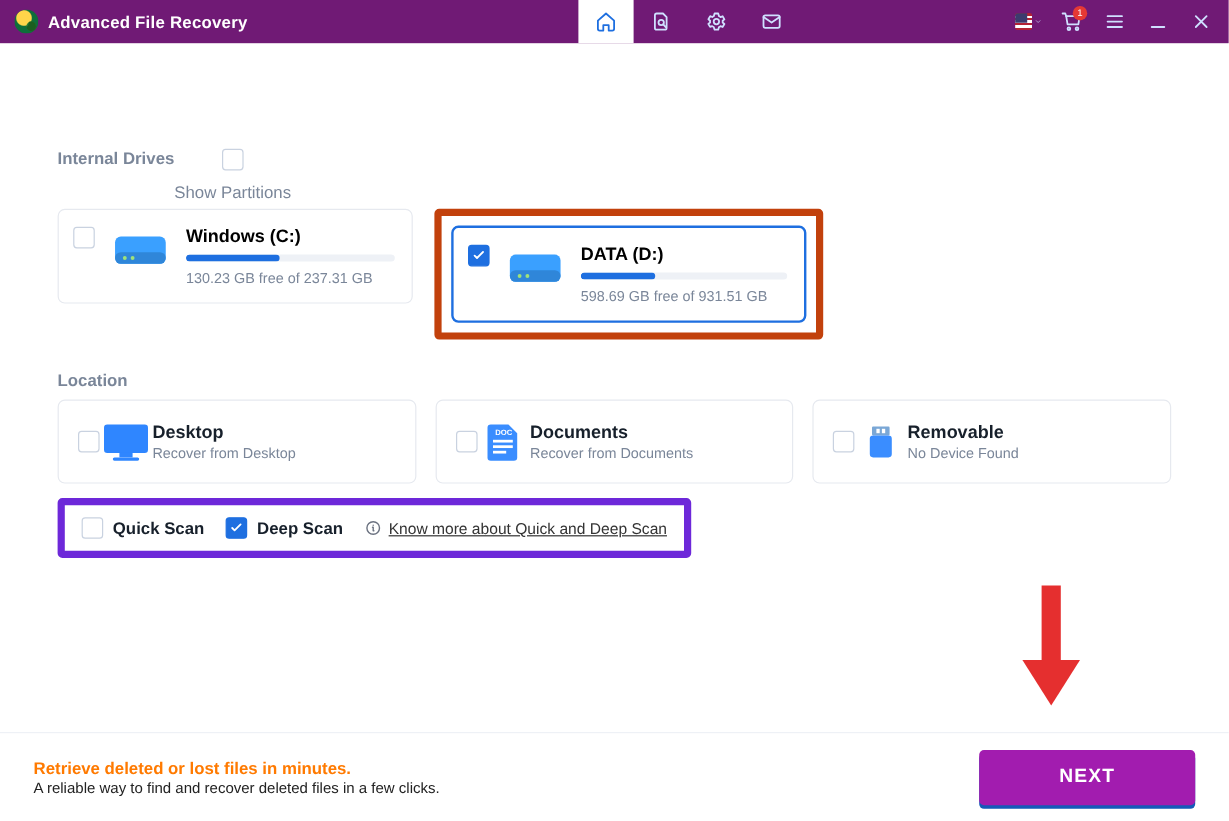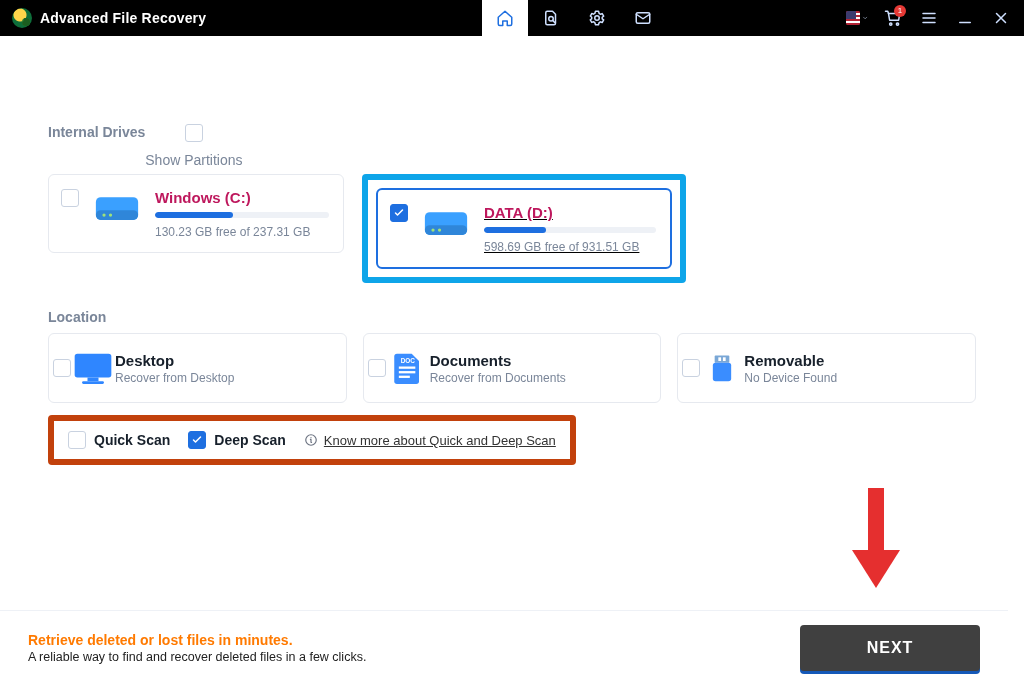--- a/index.html
+++ b/index.html
@@ -1,19 +1,19 @@
 <!DOCTYPE html>
 <html><head>
 <meta charset="utf-8">
 <style>
   * { box-sizing: border-box; margin: 0; padding: 0; font-family: "Segoe UI", Arial, sans-serif; }
   body { width: 1024px; height: 684px; background: #fff; overflow: hidden; position: relative; }
 
   
-  .header { height: 36px; background: #000000; display: flex; align-items: center; color: #fff; }
+  .header { height: 36px; background: #701a75; display: flex; align-items: center; color: #fff; }
   .header-left { display: flex; align-items: center; gap: 8px; padding-left: 12px; }
   .logo-badge { width: 20px; height: 20px; border-radius: 50%; background: radial-gradient(circle at 40% 35%, #ffd54a 0 6px, transparent 7px), #0e6e3a; position: relative; }
   .logo-badge::after { content: ""; position: absolute; right: 2px; bottom: 2px; width: 8px; height: 8px; border-radius: 50%; background: #2e7d32; box-shadow: -6px -3px 0 0 #1b5e20 inset; }
   .app-title { font-size: 14px; font-weight: 600; letter-spacing: .2px; }
 
   .header-tabs { display: flex; margin-left: auto; }
   .tab { width: 46px; height: 36px; display: flex; align-items: center; justify-content: center; color: #cfe0ff; cursor: pointer; }
   .tab.active { background: #fff; color: #1e6fe0; }
   .tab svg { width: 18px; height: 18px; }
 
@@ -31,52 +31,52 @@
   .page-subtitle { text-align: center; font-size: 15px; color: #222; margin-top: 4px; }
 
   .section-row { display: flex; align-items: flex-start; margin-top: 54px; color: #7a8699; font-size: 14px; }
   .section-label { color: #7a8699; font-weight: 600; }
   .sp-wrap { display: flex; align-items: center; gap: 10px; flex-direction: column; }
 
   .cards-row { display: flex; gap: 18px; margin-top: 6px; align-items: flex-start; }
 
   .drive-card { width: 296px; border: 1px solid #e6e9ef; border-radius: 6px; padding: 14px 14px 12px 12px; display: flex; align-items: flex-start; gap: 12px; background: #fff; }
   .drive-card.selected { border: 2px solid #1e6fe0; }
-  .drive-highlight { border: 6px solid #0ea5e9; padding: 8px; border-radius: 4px; text-decoration: underline; }
+  .drive-highlight { border: 6px solid #c2410c; padding: 8px; border-radius: 4px; }
 
   .chk { width: 18px; height: 18px; border: 1px solid #c9d2e0; border-radius: 3px; background: #fff; display: inline-flex; align-items: center; justify-content: center; flex: 0 0 18px; }
   .chk.checked { background: #1e6fe0; border-color: #1e6fe0; color: #fff; }
   .chk.checked svg { width: 12px; height: 12px; }
 
   .drive-ico { width: 52px; height: 40px; flex: 0 0 52px; }
   .drive-meta { flex: 1; }
-  .drive-name { font-weight: 700; font-size: 15px; color: #be185d; }
+  .drive-name { font-weight: 700; font-size: 15px; color: #000000; }
   .bar { height: 6px; background: #eef1f6; border-radius: 4px; margin: 6px 0 6px 0; position: relative; overflow: hidden; }
   .bar > span { position: absolute; left: 0; top: 0; bottom: 0; background: #1e6fe0; border-radius: 4px; }
   .drive-sub { font-size: 12px; color: #7a8699; line-height: 1.35; }
 
   .loc-title { color: #7a8699; font-size: 14px; margin-top: 26px; font-weight: 600; }
   .loc-row { display: flex; gap: 16px; margin-top: 8px; }
-  .loc-card { flex: 1; border: 1px solid #e6e9ef; border-radius: 6px; padding: 14px 4px; display: flex; align-items: center; gap: 0; }
+  .loc-card { flex: 1; border: 1px solid #e6e9ef; border-radius: 6px; padding: 14px 16px; display: flex; align-items: center; gap: 0; }
   .loc-ico { width: 44px; height: 40px; display: flex; align-items: center; justify-content: center; }
   .loc-meta .loc-name { font-weight: 700; font-size: 15px; color: #17202b; }
   .loc-meta .loc-sub { font-size: 12px; color: #7a8699; margin-top: 2px; }
 
   
   .scan-wrap { margin-top: 12px; }
-  .scan-box { display: inline-flex; align-items: center; gap: 18px; border: 6px solid #c2410c; padding: 10px 14px; border-radius: 4px; }
+  .scan-box { display: inline-flex; align-items: center; gap: 18px; border: 6px solid #6d28d9; padding: 10px 14px; border-radius: 4px; }
   .scan-opt { display: flex; align-items: center; gap: 8px; font-size: 14px; color: #17202b; font-weight: 600; }
   .know-more { display: inline-flex; align-items: center; gap: 6px; font-size: 13px; color: #333; text-decoration: underline; cursor: pointer; }
   .know-more svg { width: 14px; height: 14px; color: #6b7280; }
 
   
-  .footer { position: absolute; left: 0; right: 16px; bottom: 0; height: 74px; border-top: 1px solid #eef1f6; display: flex; align-items: center; padding: 0 28px; justify-content: space-between; }
+  .footer { position: absolute; left: 0; right: 0; bottom: 0; height: 74px; border-top: 1px solid #eef1f6; display: flex; align-items: center; padding: 0 28px; justify-content: space-between; }
   .promo-title { color: #ff7a00; font-weight: 700; font-size: 14px; }
   .promo-sub { color: #222; font-size: 12.5px; margin-top: 2px; }
-  .next-btn { width: 180px; height: 46px; background: #404040; color: #fff; border-radius: 4px; display: flex; align-items: center; justify-content: center; font-weight: 700; letter-spacing: 1px; cursor: pointer; box-shadow: 0 3px 0 #1559b8; }
+  .next-btn { width: 180px; height: 46px; background: #a21caf; color: #fff; border-radius: 4px; display: flex; align-items: center; justify-content: center; font-weight: 700; letter-spacing: 1px; cursor: pointer; box-shadow: 0 3px 0 #1559b8; }
 
   
   .arrow { position: absolute; right: 118px; bottom: 86px; width: 60px; height: 110px; }
   .arrow svg { width: 100%; height: 100%; }
 
   
   .stroke { fill: none; stroke: currentColor; stroke-width: 2; stroke-linecap: round; stroke-linejoin: round; }
 </style>
 </head>
 <body>

